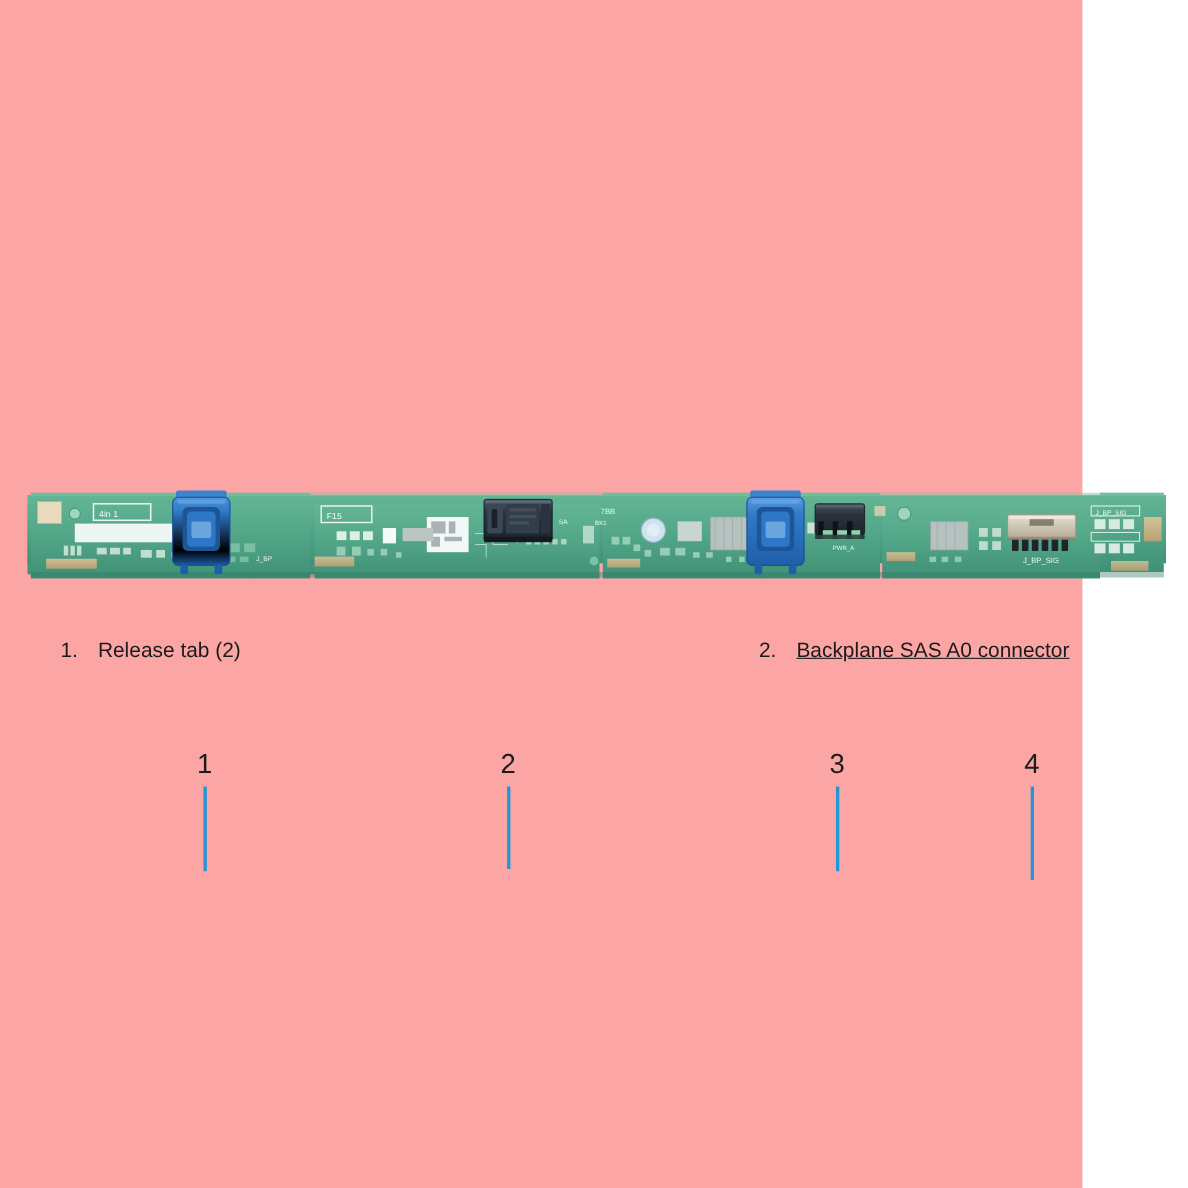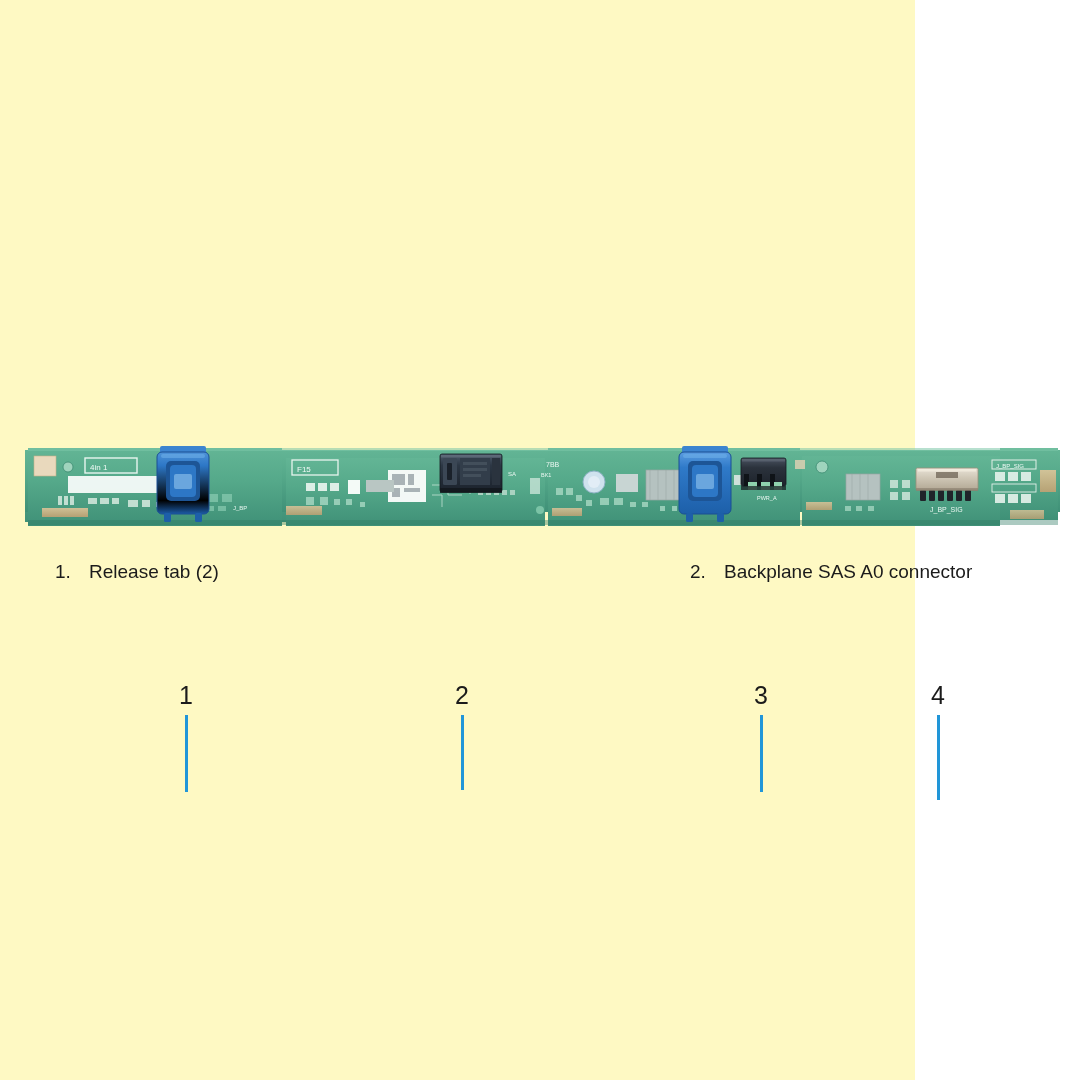--- a/index.html
+++ b/index.html
@@ -8,23 +8,23 @@
   html, body {
     width: 1080px;
     height: 1080px;
     background: #ffffff;
     font-family: "Liberation Sans", sans-serif;
     overflow: hidden;
   }
 
   #page {
     position: relative;
-    width: 915px;
+    width: 984px;
     height: 1080px;
-    background: #fef9c3;
+    background: #fca5a5;
   }
 
   
   #figure {
     position: absolute;
     left: 0;
     top: 330;
     top: 330px;
     width: 1080px;
     height: 210px;
@@ -63,38 +63,39 @@
     position: absolute;
     left: 0;
     top: 556px;
     width: 1080px;
   }
 
   .legend-row {
     position: relative;
     width: 1080px;
     height: 31px;
+    margin-top: 20px;
   }
 
   .legend-item {
     position: absolute;
     font-size: 19px;
     color: #1b1b1b;
     line-height: 31px;
     white-space: nowrap;
   }
 
   .legend-item .idx {
     display: inline-block;
     width: 34px;
     text-align: left;
   }
 
   .legend-item.col-left  { left: 55px; }
-  .legend-item.col-right { left: 690px; }
+  .legend-item.col-right { left: 690px; text-decoration: underline; }
 </style>
 </head>
 <body>
 
 <div id="page">
 
   <div id="figure">
 
     <div id="pcb-wrap">
       <svg width="1080" height="210" viewBox="0 0 1080 210" xmlns="http://www.w3.org/2000/svg">

